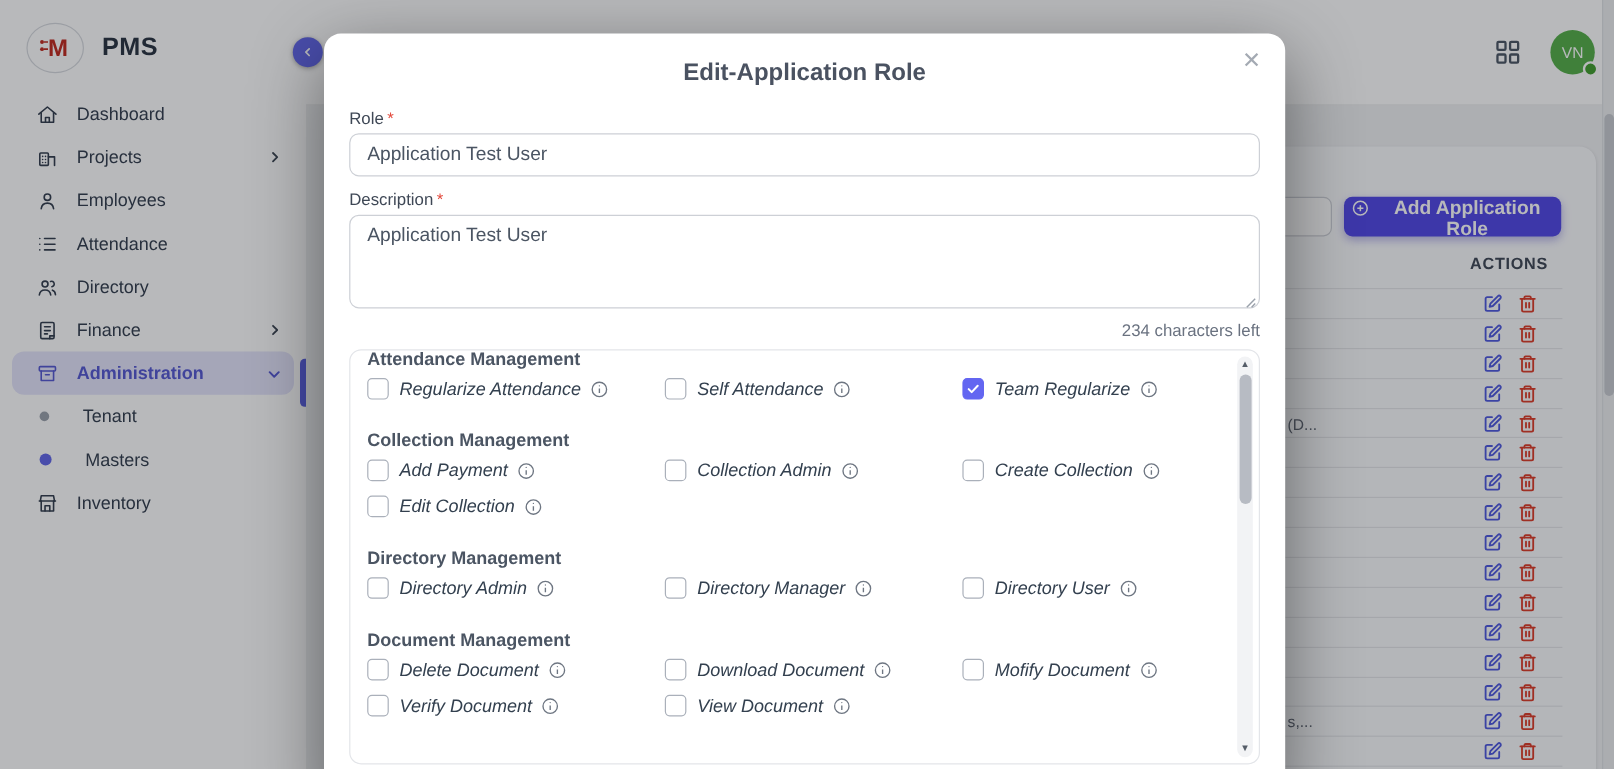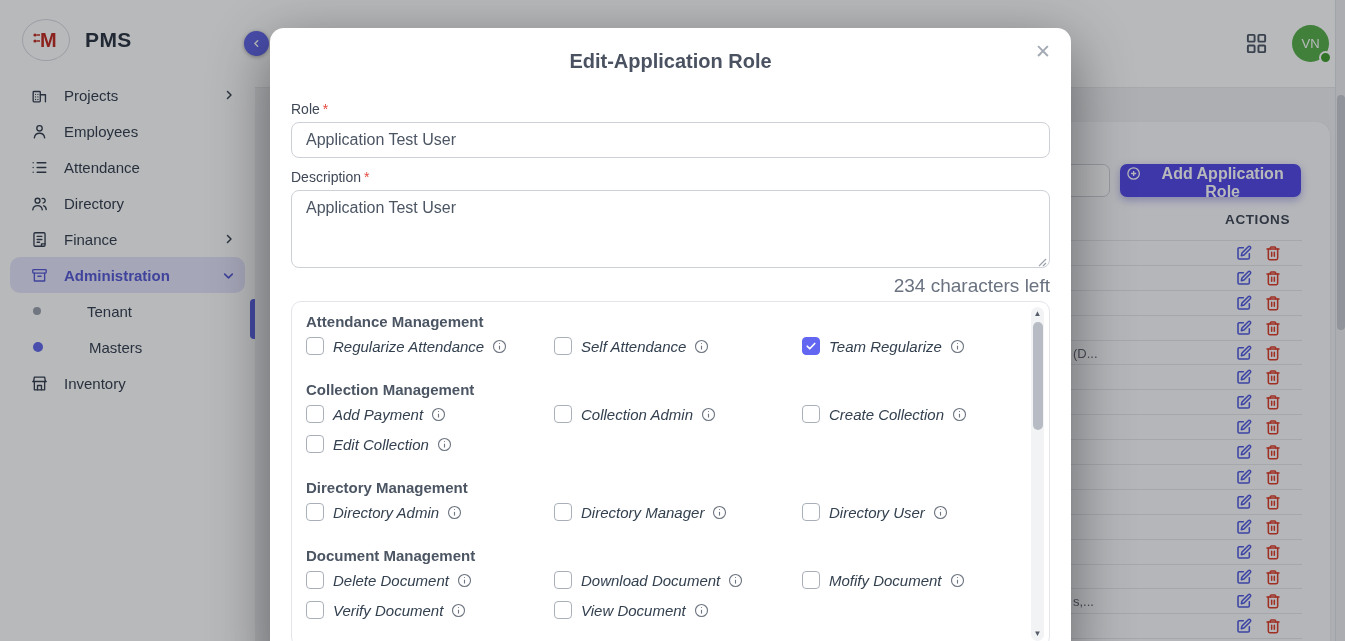--- a/index.html
+++ b/index.html
@@ -17,21 +17,21 @@
   .nav-item{display:flex;align-items:center;gap:15px;height:36px;padding:0 20px 0 30px;
             color:#313c4c;font-size:15px;cursor:pointer;}
   .nav-item svg{flex:0 0 auto;}
   .nav-item .chev{margin-left:auto;}
   .nav-item.active{background:#e4e4fb;border-radius:10px;margin:0 10px;
                    padding:0 10px 0 20px;color:#5357d2;font-weight:bold;}
   .sub-item{display:flex;align-items:center;height:36px;padding-left:33px;color:#323d4d;
             font-size:15px;cursor:pointer;}
   .dot{width:8px;height:8px;border-radius:50%;background:#9aa1ab;flex:0 0 auto;}
   .dot-purple{background:#6065e8;width:10px;height:10px;}
-  .sub-item span.lbl{margin-left:46px;}
+  .sub-item span.lbl{margin-left:28px;}
   .active-bar{position:absolute;right:0;top:299px;width:5px;height:40px;background:#5a5fe0;
               border-radius:4px 0 0 4px;}
 
   
   .topbar{position:absolute;left:255px;top:0;right:0;height:88px;background:#fff;
           border-bottom:1px solid #e8e9eb;display:flex;align-items:center;
           justify-content:flex-end;gap:24px;padding-right:16px;}
   .avatar{position:relative;width:37px;height:37px;border-radius:50%;background:#53ae47;
           color:#fff;font-weight:400;font-size:13px;display:flex;align-items:center;
           justify-content:center;cursor:pointer;}
@@ -68,35 +68,35 @@
 
   
   .backdrop{position:absolute;inset:0;background:rgba(20,22,30,.30);z-index:10;}
   .modal{position:absolute;left:270px;top:28px;width:801px;height:645px;background:#fff;
          border-radius:14px;box-shadow:0 18px 60px rgba(0,0,0,.45);z-index:20;
          padding:0 21px;}
   .close-x{position:absolute;right:20px;top:14px;font-size:19px;color:#a4aab3;cursor:pointer;
            line-height:1;}
   .m-title{margin-top:21px;text-align:center;font-size:20px;font-weight:700;color:#4a5261;
            line-height:24px;}
-  .f-label{margin-top:28px;font-size:14px;color:#3f4856;line-height:16px;}
+  .f-label{margin-top:17px;font-size:14px;color:#3f4856;line-height:16px;}
   .f-label .req{color:#e3493c;margin-left:3px;}
   .t-input{margin-top:5px;width:100%;height:36px;border:1px solid #cdd0d6;border-radius:8px;
            font-size:16px;color:#4b5563;padding:0 14px;font-family:"Liberation Sans",sans-serif;
            background:#fff;}
   .f-label2{margin-top:11px;}
   .t-area{margin-top:5px;width:100%;height:78px;border:1px solid #cdd0d6;border-radius:8px;
           font-size:16px;color:#4b5563;padding:8px 14px;resize:none;
           font-family:"Liberation Sans",sans-serif;background:#fff;position:relative;}
   .area-wrap{position:relative;}
   .resize-h{position:absolute;right:3px;bottom:5px;pointer-events:none;}
-  .counter{margin-top:6px;text-align:right;font-size:19px;color:#6a7280;line-height:15px;}
+  .counter{margin-top:6px;text-align:right;font-size:14px;color:#6a7280;line-height:15px;}
 
   .perm-box{position:relative;margin-top:8px;height:346px;border:1px solid #e3e5e9;
-            border-radius:10px;padding:12px 44px 0 14px;overflow:hidden;}
+            border-radius:10px;padding:0 44px 0 14px;overflow:hidden;}
   .perm-title{font-size:15px;font-weight:700;color:#4b5563;line-height:15px;}
   .perm-section + .perm-section{margin-top:26px;}
   .perm-grid{display:grid;grid-template-columns:248px 248px auto;row-gap:10px;margin-top:7px;}
   .perm-item{display:flex;align-items:center;gap:9px;height:20px;font-size:15px;
              color:#33404f;cursor:pointer;font-style:italic;}
   .cb{width:18px;height:18px;border:1.5px solid #aab0ba;border-radius:4px;background:#fff;
       display:flex;align-items:center;justify-content:center;flex:0 0 auto;}
   .cb-on{background:#6366f1;border-color:#6366f1;}
   .info{display:flex;margin-left:-1px;}
 
@@ -121,20 +121,28 @@
           <circle cx="4" cy="14" r="1.6" fill="#c0281e"></circle>
           <path d="M5.5 8 H9 M5.5 14 H9" stroke="#c0281e" stroke-width="1.4"></path>
           <text x="9" y="20" font-family="Liberation Sans, sans-serif" font-size="20" font-weight="bold" fill="#c0281e">M</text>
         </svg>
       </div>
       <div class="app-name">PMS</div>
     </div>
     <div class="nav">
         <div class="nav-item">
           <svg width="19" height="19" viewBox="0 0 24 24" fill="none" stroke="currentColor" stroke-width="1.7" stroke-linecap="round" stroke-linejoin="round">
+            <path d="M3 11.5 12 4l9 7.5"></path>
+            <path d="M5.5 10v10h13V10"></path>
+            <path d="M10 20v-5h4v5"></path>
+          </svg>
+          <span>Dashboard</span>
+        </div>
+        <div class="nav-item">
+          <svg width="19" height="19" viewBox="0 0 24 24" fill="none" stroke="currentColor" stroke-width="1.7" stroke-linecap="round" stroke-linejoin="round">
             <rect x="4" y="7" width="9" height="13" rx="1"></rect>
             <path d="M13 11h6.5v9"></path>
             <path d="M7 10.5h.01M10 10.5h.01M7 13.8h.01M10 13.8h.01M7 17h.01M10 17h.01"></path>
           </svg>
           <span>Projects</span>
           <svg class="chev" width="12" height="12" viewBox="0 0 24 24" fill="none" stroke="#39424f" stroke-width="3" stroke-linecap="round" stroke-linejoin="round">
             <path d="M9 5l7 7-7 7"></path>
           </svg>
         </div>
         <div class="nav-item">

